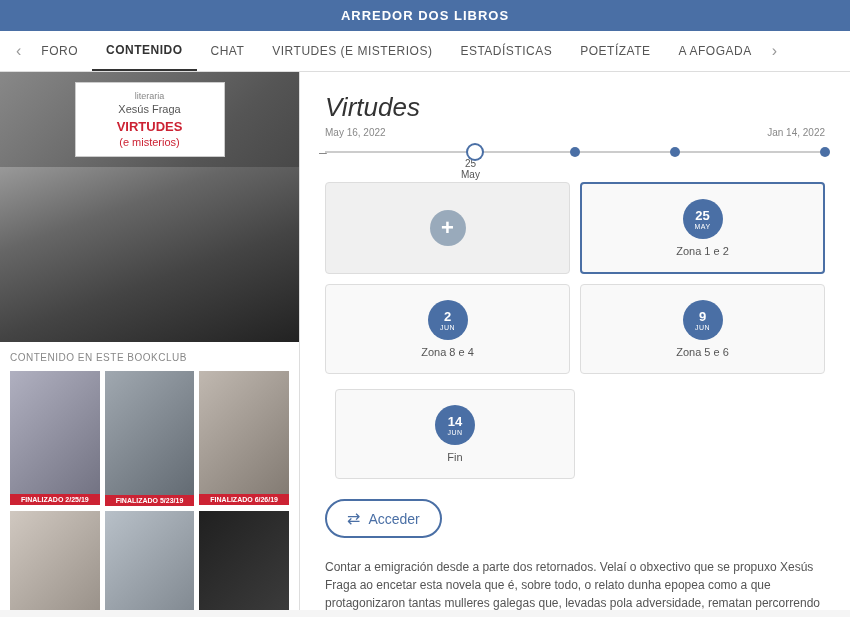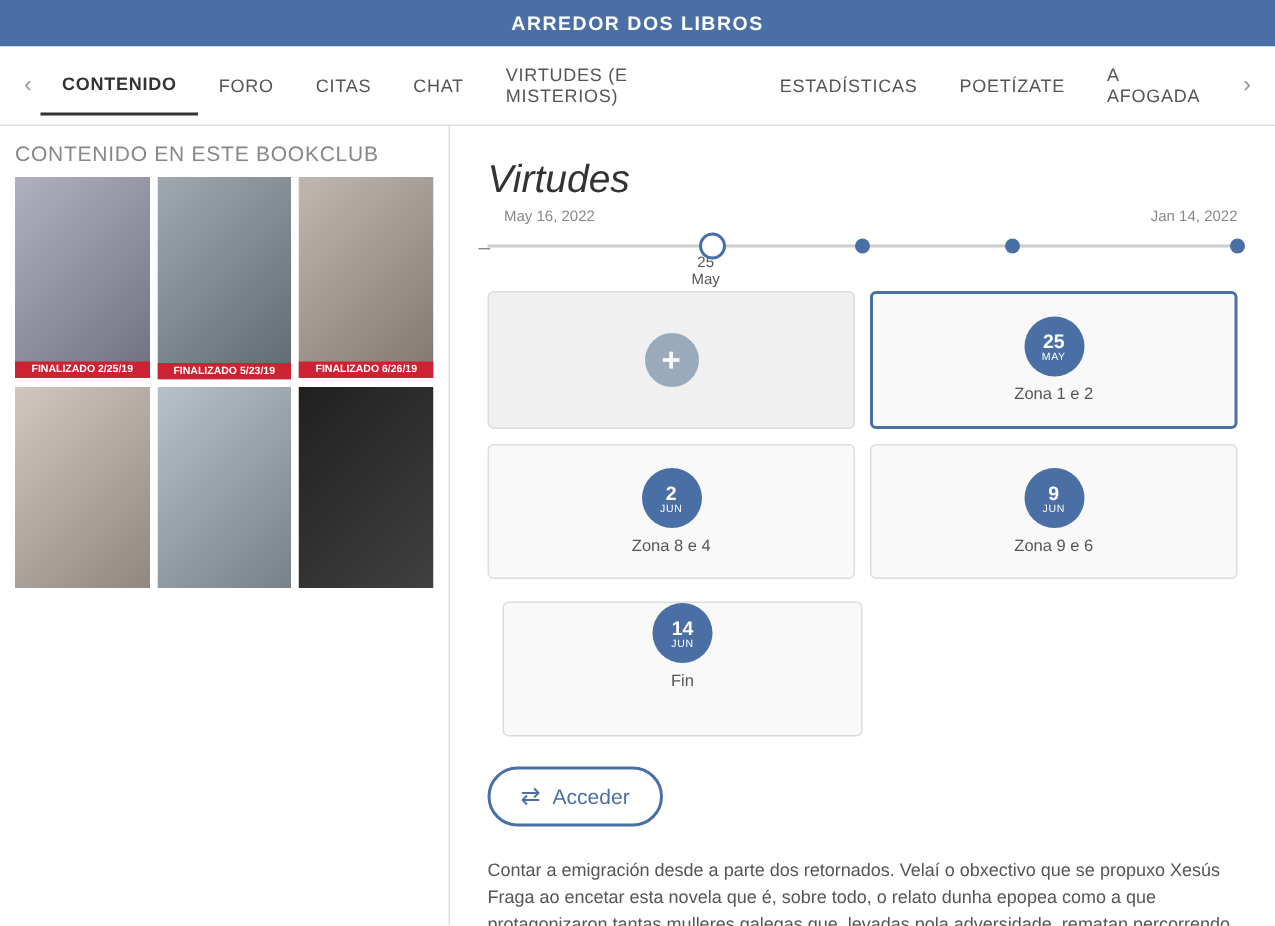--- a/index.html
+++ b/index.html
@@ -100,21 +100,21 @@
       align-items: center;
       justify-content: center;
     }
     .photo-silhouette {
       width: 100%;
       height: 100%;
       background: linear-gradient(160deg, #999 0%, #666 30%, #444 60%, #222 100%);
     }
 
     .bookclub-section { padding: 10px 10px 5px; }
-    .bookclub-title { font-size: 14px; color: #888; letter-spacing: 0.5px; margin-bottom: 8px; text-transform: uppercase; }
+    .bookclub-title { font-size: 10px; color: #888; letter-spacing: 0.5px; margin-bottom: 8px; text-transform: uppercase; }
     .book-grid { display: grid; grid-template-columns: repeat(3, 1fr); gap: 5px; }
     .book-thumb {
       width: 100%;
       aspect-ratio: 2/3;
       background: #ccc;
       position: relative;
       overflow: hidden;
     }
     .book-thumb-bg {
       width: 100%;
@@ -163,21 +163,20 @@
     .timeline-container {
       margin-bottom: 20px;
       position: relative;
     }
     .timeline-dates {
       display: flex;
       justify-content: space-between;
       font-size: 10px;
       color: #888;
       margin-bottom: 4px;
-      margin-left: 11px;
     }
     .timeline-bar {
       position: relative;
       height: 20px;
       display: flex;
       align-items: center;
     }
     .timeline-line {
       position: absolute;
       left: 0; right: 0;
@@ -282,24 +281,25 @@
     
     .fin-row {
       display: flex;
       justify-content: flex-start;
       margin-left: 10px;
       margin-bottom: 20px;
     }
     .fin-card {
       border: 1px solid #ddd;
       border-radius: 4px;
+      padding: 15px;
       display: flex;
       flex-direction: column;
       align-items: center;
-      justify-content: flex-start;
+      justify-content: flex-end;
       min-height: 90px;
       width: calc(50% - 5px);
       background: #f9f9f9;
     }
 
     
     .acceder-btn {
       display: flex;
       align-items: center;
       gap: 8px;
@@ -329,35 +329,47 @@
   </style>
 </head>
 <body>
 
 <div class="top-bar">
   <span>ARREDOR DOS LIBROS</span>
 </div>
 
 <nav class="nav">
   <span class="nav-arrow">‹</span>
+  <div class="nav-item">FORO</div>
   <div class="nav-item active">CONTENIDO</div>
-  <div class="nav-item">FORO</div>
-  <div class="nav-item">CITAS</div>
   <div class="nav-item">CHAT</div>
   <div class="nav-item">VIRTUDES (E MISTERIOS)</div>
   <div class="nav-item">ESTADÍSTICAS</div>
   <div class="nav-item">POETÍZATE</div>
   <div class="nav-item">A AFOGADA</div>
   <span class="nav-arrow">›</span>
 </nav>
 
 <div class="main">
 
   <div class="left-panel">
 
+    <div class="book-cover">
+      <div class="book-cover-inner">
+        <div class="book-cover-text">
+          <div class="book-subtitle">literaria</div>
+          <div style="font-size:11px; color:#555; margin:2px 0;">Xesús Fraga</div>
+          <div class="book-title">VIRTUDES</div>
+          <div class="book-subtitle2">(e misterios)</div>
+        </div>
+      </div>
+      <div class="photo-area">
+        <div class="photo-silhouette"></div>
+      </div>
+    </div>
 
     <div class="bookclub-section">
       <div class="bookclub-title">CONTENIDO EN ESTE BOOKCLUB</div>
       <div class="book-grid">
         <div class="book-thumb">
           <div class="book-thumb-bg" style="background: linear-gradient(135deg,#b0b0c0,#707080);"></div>
           <div class="book-badge">FINALIZADO 2/25/19</div>
         </div>
         <div class="book-thumb">
           <div class="book-thumb-bg" style="background: linear-gradient(135deg,#a0a8b0,#606870);"></div>
@@ -431,21 +443,21 @@
             <span class="month">JUN</span>
           </div>
           <div class="session-zone">Zona 8 e 4</div>
         </div>
 
         <div class="session-card">
           <div class="session-date-badge">
             <span>9</span>
             <span class="month">JUN</span>
           </div>
-          <div class="session-zone">Zona 9 e 6</div>
+          <div class="session-zone">Zona 5 e 6</div>
         </div>
       </div>
 
       <div class="fin-row">
         <div class="fin-card">
           <div class="session-date-badge">
             <span>14</span>
             <span class="month">JUN</span>
           </div>
           <div class="session-zone">Fin</div>

